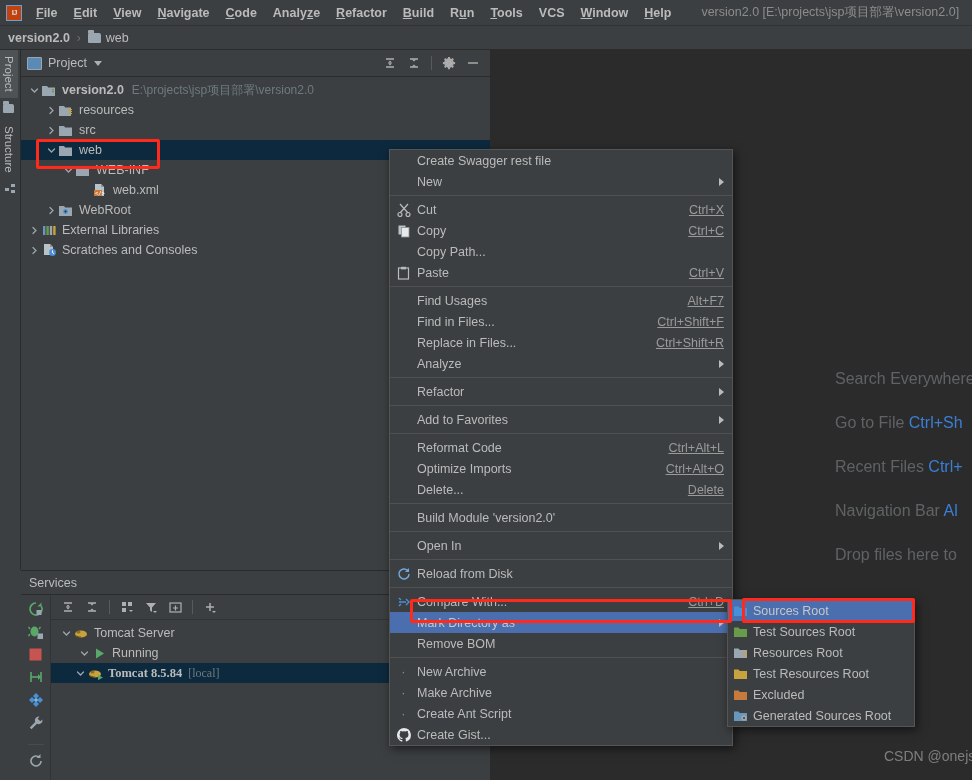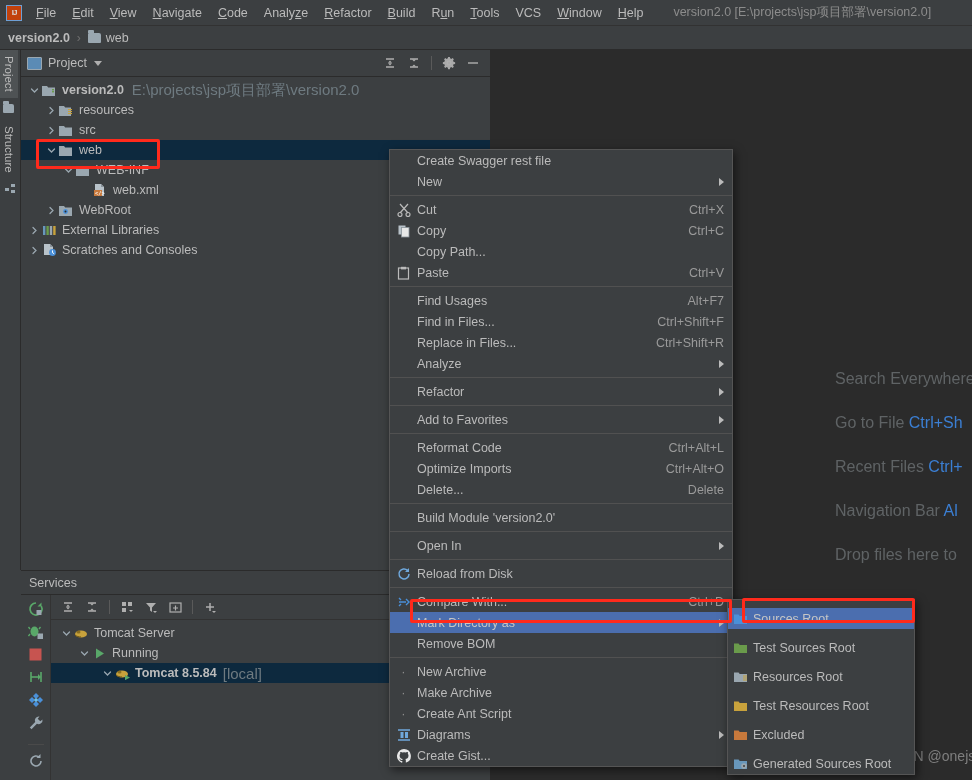--- a/index.html
+++ b/index.html
@@ -93,21 +93,21 @@
   #tree { position: relative; padding-top: 3px; height: 493px; overflow: hidden; background: #3C3F41; }
   .trow {
     height: 20px; display: flex; align-items: center; font-size: 12.5px;
     color: #BBBBBB; white-space: nowrap; cursor: default; padding-right: 4px;
   }
   .trow.sel { background: #0D293E; }
   .arw { width: 14px; display: inline-flex; align-items: center; justify-content: center; flex: none; }
   .arw svg { display: block; }
   .tlabel { margin-left: 1px; }
   .tlabel.bold { font-weight: bold; }
-  .tpath { color: #6E7A80; margin-left: 8px; font-size: 15px; }
+  .tpath { color: #6E7A80; margin-left: 8px; font-size: 12px; }
   .ticon { width: 17px; display: inline-flex; align-items: center; justify-content: center; flex: none; margin-right: 3px; }
 
   
   #editor {
     position: absolute; left: 490px; top: 50px; width: 482px; height: 520px;
     background: #2B2B2B;
   }
   #hints { position: absolute; left: 345px; top: 320px; width: 200px; }
   .hint { font-size: 16px; color: #5F6365; margin-bottom: 26px; white-space: nowrap; }
   .hint .key { color: #3B7FD4; }
@@ -147,57 +147,57 @@
     position: absolute; left: 389px; top: 149px; width: 344px;
     background: #3C3F41; border: 1px solid #555555;
     box-shadow: 2px 3px 9px rgba(0,0,0,.55); z-index: 50;
   }
   .mi {
     height: 21px; display: flex; align-items: center;
     font-size: 12.5px; color: #BBBBBB; padding: 0 8px 0 0; cursor: default; position: relative;
   }
   .mi .micon { width: 27px; display: inline-flex; align-items: center; justify-content: center; flex: none; }
   .mi .mlabel { flex: 1; white-space: nowrap; }
-  .mi .mkey { color: #9A9A9A; font-size: 12.5px; margin-left: 16px; white-space: nowrap; }
+  .mi .mkey { color: #9A9A9A; font-size: 12.5px; margin-left: 16px; white-space: nowrap; text-decoration: underline; }
   .mi .marrow {
     width: 0; height: 0; border-top: 4px solid transparent; border-bottom: 4px solid transparent;
     border-left: 5px solid #BBBBBB; margin-left: 12px; flex: none;
   }
   .mi.hl { background: #4B6EAF; }
   .mi.hl .mlabel { color: #C6C6C6; }
   .msep { height: 1px; background: #515151; margin: 3px 0; }
   .mdot { color: #8C8C8C; font-size: 13px; }
 
   
   #submenu {
     position: absolute; left: 727px; top: 599px; width: 188px;
     background: #3C3F41; border: 1px solid #555555;
     box-shadow: 2px 3px 9px rgba(0,0,0,.55); z-index: 60;
   }
-  #submenu .mi { height: 21px; margin-top: 8px; }
+  #submenu .mi { height: 21px; }
   #submenu .mi .micon { width: 25px; }
 
   
   .redbox { position: absolute; border: 3px solid #FF2A1C; z-index: 90; pointer-events: none; border-radius: 2px; }
   #red-web { left: 36px; top: 139px; width: 124px; height: 30px; }
   #red-mark { left: 410px; top: 599px; width: 322px; height: 24px; }
   #red-src  { left: 742px; top: 598px; width: 173px; height: 25px; }
 
   
   .f-grey { background: #9AA7B0; }
   .f-grey::before { background: #9AA7B0; }
 </style>
 </head>
 <body>
 
 <div id="app">
 
   <div id="menubar">
     <div class="ij-logo">IJ</div>
-    <div id="menubar-items" style="display:flex;align-items:flex-start;">
+    <div id="menubar-items" style="display:flex;align-items:flex-start;font-weight:bold;">
         <div class="menu-item"><span class="u">F</span>ile</div>
         <div class="menu-item"><span class="u">E</span>dit</div>
         <div class="menu-item"><span class="u">V</span>iew</div>
         <div class="menu-item"><span class="u">N</span>avigate</div>
         <div class="menu-item"><span class="u">C</span>ode</div>
         <div class="menu-item">Analy<span class="u">z</span>e</div>
         <div class="menu-item"><span class="u">R</span>efactor</div>
         <div class="menu-item"><span class="u">B</span>uild</div>
         <div class="menu-item">R<span class="u">u</span>n</div>
         <div class="menu-item"><span class="u">T</span>ools</div>
@@ -526,21 +526,21 @@
                   <path d="M1.5 3l3 3 3-3" stroke="#9AA7B0" stroke-width="1.25" fill="none" stroke-linecap="round"></path>
                 </svg>
               </span>
               <span class="ticon">
                 <svg width="13" height="13" viewBox="0 0 13 13">
                   <path d="M3 1.5l8 5-8 5z" fill="#59A869"></path>
                 </svg>
               </span>
               <span class="tlabel">Running</span>
             </div>
-            <div class="trow sel" style="padding-left: 49px;">
+            <div class="trow sel" style="padding-left: 22px; font-family: Liberation Serif, serif;">
               <span class="arw">
                 <svg width="9" height="9" viewBox="0 0 9 9">
                   <path d="M1.5 3l3 3 3-3" stroke="#9AA7B0" stroke-width="1.25" fill="none" stroke-linecap="round"></path>
                 </svg>
               </span>
               <span class="ticon">
                 <svg width="16" height="14" viewBox="0 0 16 14">
                   <ellipse cx="7" cy="8" rx="6" ry="3.6" fill="#C8A23C"></ellipse>
                   <ellipse cx="4.5" cy="6" rx="2" ry="1.6" fill="#8A6E20"></ellipse>
                   <path d="M1 9c1.5 1.4 4 2 6 2" stroke="#6A5416" stroke-width="1" fill="none"></path>
@@ -716,31 +716,20 @@
         <span class="mlabel">Make Archive</span>
       </div>
       <div class="mi">
         <span class="micon">
           <span class="mdot" style="line-height:1;">·</span>
         </span>
         <span class="mlabel">Create Ant Script</span>
       </div>
       <div class="mi">
         <span class="micon">
-          <svg width="14" height="14" viewBox="0 0 14 14">
-            <path d="M1 2h12M1 12h12" stroke="#6FA8DC" stroke-width="1.3"></path>
-            <rect x="3.5" y="4" width="3" height="6" fill="#6FA8DC"></rect>
-            <rect x="8" y="4" width="3" height="6" fill="#6FA8DC"></rect>
-          </svg>
-        </span>
-        <span class="mlabel">Diagrams</span>
-        <span class="marrow"></span>
-      </div>
-      <div class="mi">
-        <span class="micon">
           <svg width="14" height="14" viewBox="0 0 16 16">
             <path d="M8 0a8 8 0 0 0-2.5 15.6c.4.07.55-.17.55-.38v-1.5c-2.2.48-2.7-1.05-2.7-1.05-.37-.93-.9-1.18-.9-1.18-.73-.5.06-.49.06-.49.8.06 1.23.83 1.23.83.72 1.23 1.88.87 2.34.67.07-.52.28-.87.5-1.07-1.75-.2-3.6-.88-3.6-3.9 0-.86.3-1.57.8-2.12-.08-.2-.35-1 .08-2.1 0 0 .66-.2 2.2.8a7.6 7.6 0 0 1 4 0c1.53-1 2.2-.8 2.2-.8.43 1.1.16 1.9.08 2.1.5.55.8 1.26.8 2.12 0 3.03-1.85 3.7-3.6 3.9.28.25.54.73.54 1.48v2.2c0 .2.14.46.55.38A8 8 0 0 0 8 0z" fill="#E8E8E8"></path>
           </svg>
         </span>
         <span class="mlabel">Create Gist...</span>
       </div>
     </div>
 
   <div id="submenu">
       <div class="mi hl">

